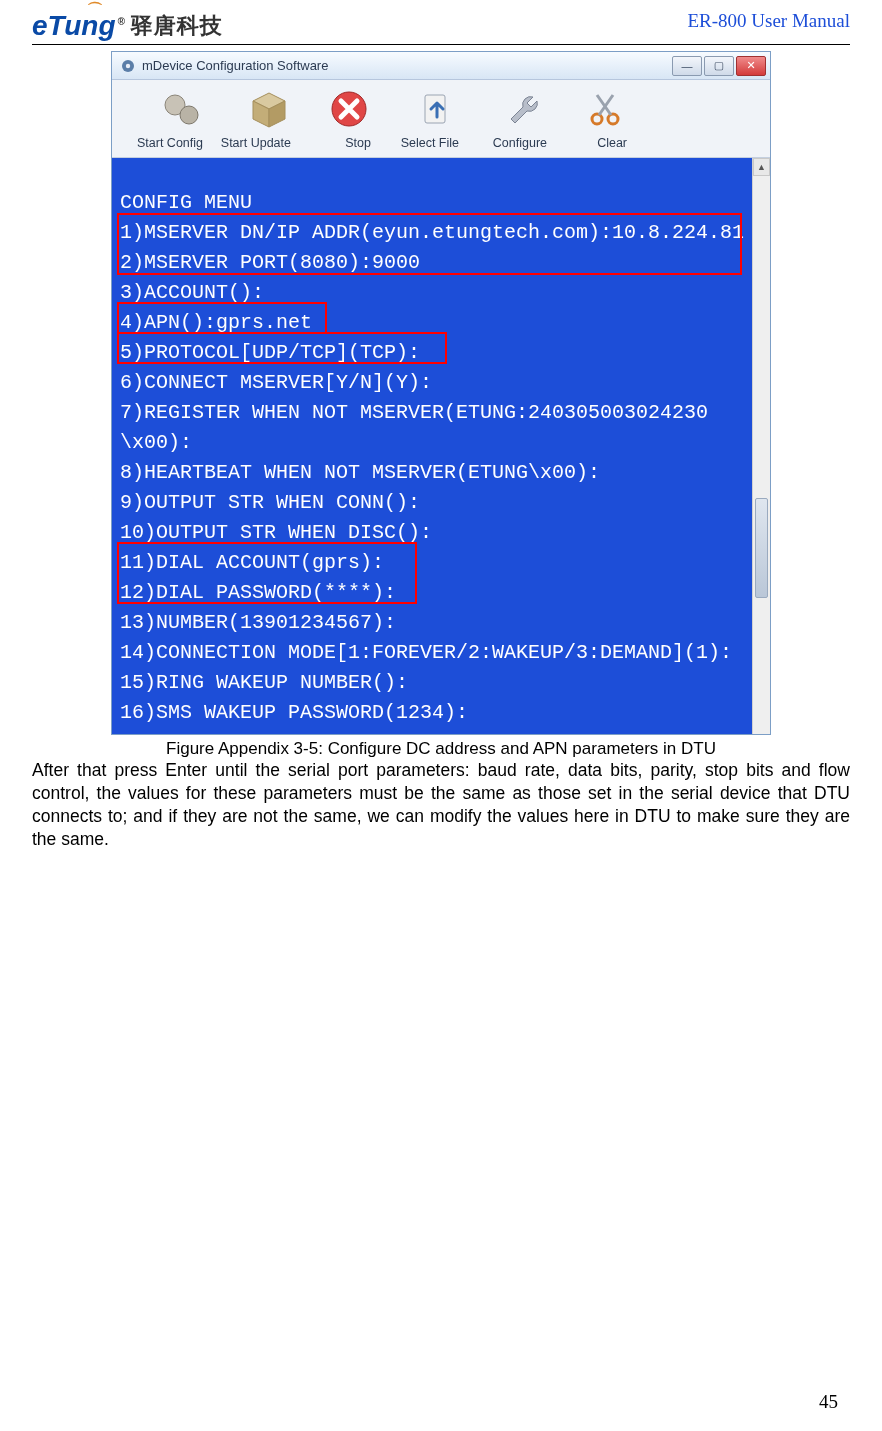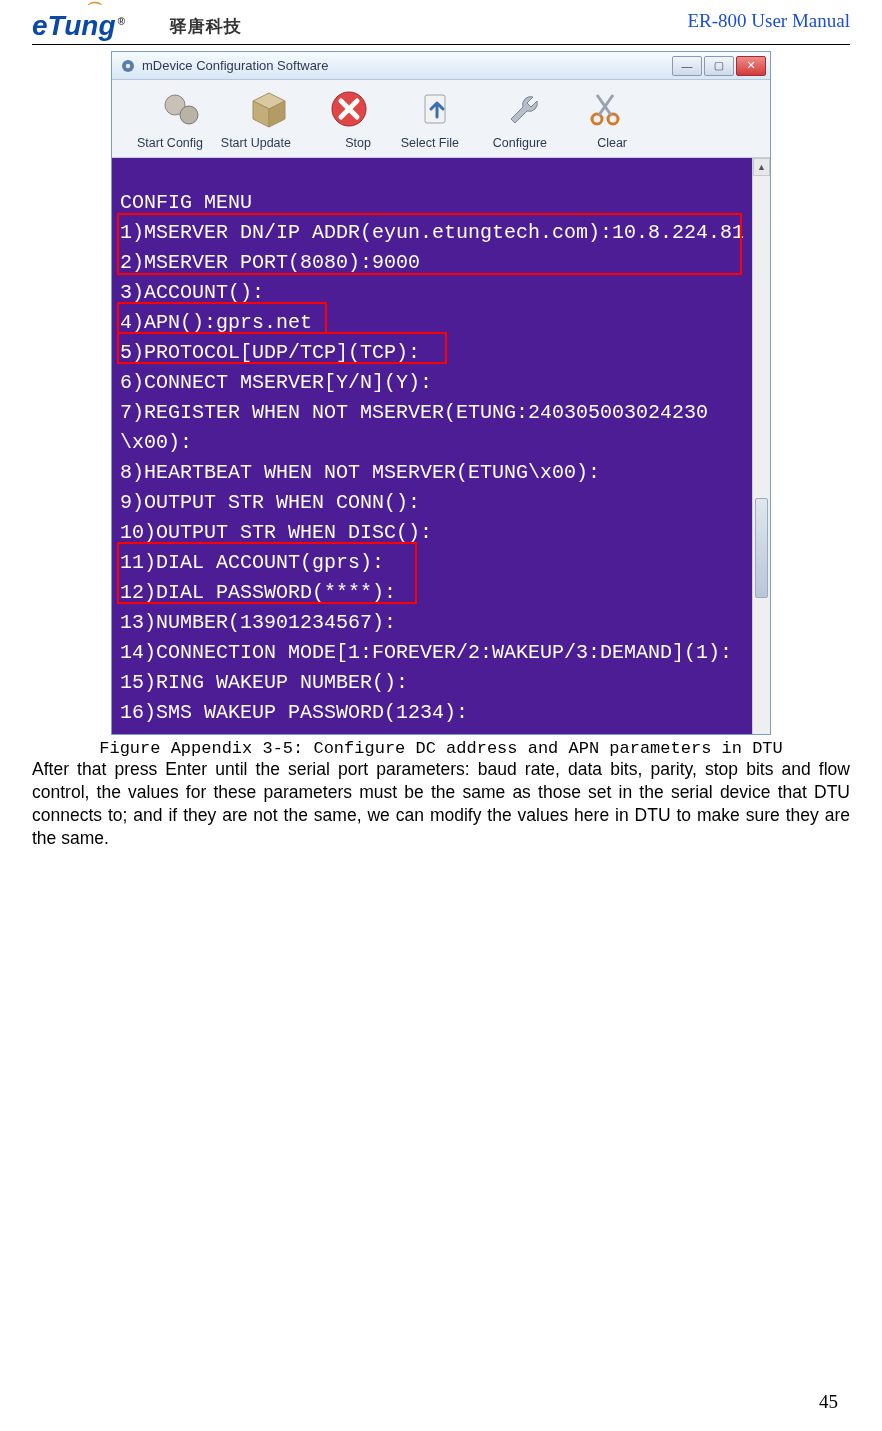--- a/index.html
+++ b/index.html
@@ -42,25 +42,24 @@
     font-style: normal;
   }
   .logo-reg {
     font-size: 10px;
     color: #333;
     vertical-align: super;
     margin-left: 2px;
   }
   .logo-cn {
     font-family: "SimSun","NSimSun","Songti SC",serif;
-    font-size: 17px;
+    font-size: 22px;
     font-weight: bold;
     color: #333;
     letter-spacing: 1px;
-    margin-left: 39px;
   }
   .doc-title {
     font-size: 19px;
     color: #1d4ed8;
     padding-bottom: 2px;
   }
 
   .figure-wrap {
     margin-top: 6px;
     display: flex;
@@ -139,21 +138,21 @@
     white-space: nowrap;
   }
   .terminal-wrap {
     position: relative;
     display:flex;
     background: #fff;
     padding: 0 0 0 0;
   }
   .terminal {
     flex: 1;
-    background: #4c1d95;
+    background: #1d4ed8;
     padding: 6px 8px 6px 8px;
     font-family: "NSimSun","SimSun","MS Gothic","Courier New",monospace;
     font-size: 20px;
     color: #fff;
     line-height: 1.5;
     min-height: 560px;
     position: relative;
   }
   .terminal .blank { height: 24px; }
   .terminal .line { white-space: pre; position: relative; }
@@ -187,21 +186,21 @@
     border: 2px solid #f00;
     pointer-events:none;
   }
   .redbox.r1 { left:5px; top:55px; width:625px; height:62px; }
   .redbox.r2 { left:5px; top:144px; width:210px; height:32px; }
   .redbox.r3 { left:5px; top:174px; width:330px; height:32px; }
   .redbox.r4 { left:5px; top:384px; width:300px; height:62px; }
 
   .caption {
     text-align: center;
-    font-family: Liberation Mono, monospace;
+    font-family: Liberation Sans, sans-serif;
     font-size: 17px;
     color: #000;
     margin-top: 4px;
   }
   .body-text {
     font-family: Verdana, Arial, sans-serif;
     font-size: 17.5px;
     color: #000000;
     text-align: justify;
     line-height: 1.32;

